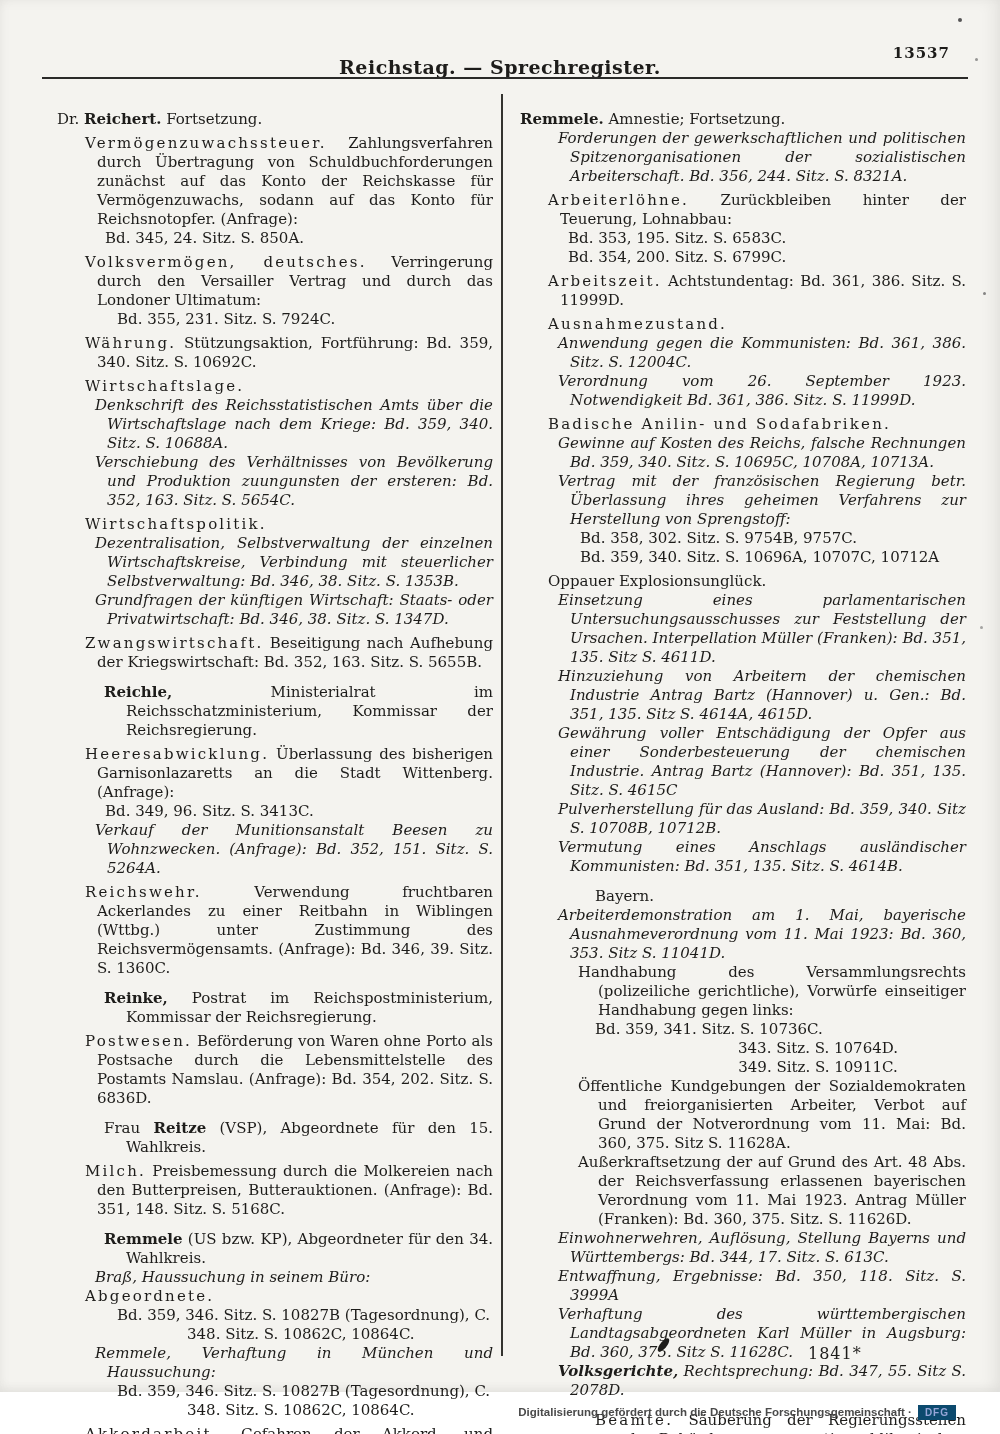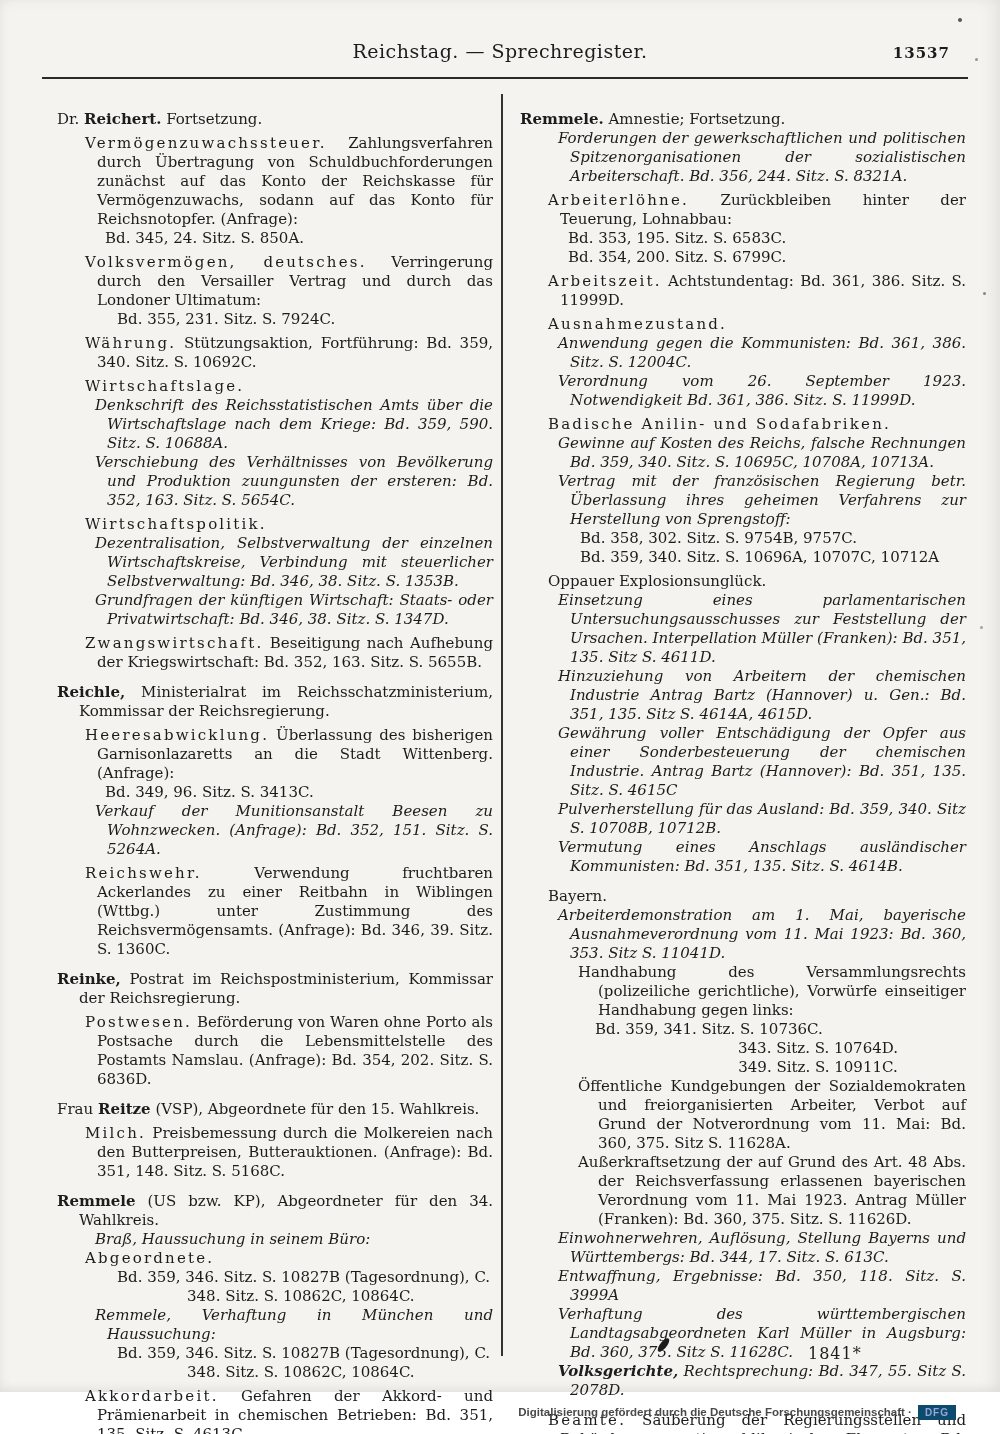--- a/index.html
+++ b/index.html
@@ -12,39 +12,39 @@
   }
   .paper{
     position:absolute;left:0;top:0;width:1000px;height:1392px;
     background:#f4f3ef;
     box-shadow:inset -8px 0 14px rgba(0,0,0,0.05), inset 0 -5px 10px rgba(0,0,0,0.03), inset 5px 0 10px rgba(0,0,0,0.02);
   }
   .footer-band{
     position:absolute;left:0;top:1392px;width:1000px;height:42px;background:#ffffff;
   }
   .page-title{
-    position:absolute;left:0;top:40px;width:1000px;text-align:center;
-    font-size:19px;font-weight:normal;letter-spacing:0.5px;
+    position:absolute;left:0;top:56px;width:1000px;text-align:center;
+    font-size:19px;font-weight:bold;letter-spacing:0.5px;
   }
   .page-number{
     position:absolute;top:44px;right:50px;font-size:15px;font-weight:bold;letter-spacing:1px;
   }
   .head-rule{
     position:absolute;left:42px;top:77px;width:926px;height:2px;background:#2a2a28;
   }
   .col-divider{
     position:absolute;left:501px;top:94px;width:2px;height:1262px;background:#34332f;
   }
   .col{
     position:absolute;top:110px;font-size:15px;line-height:19px;text-align:justify;
   }
   .col-left{left:57px;width:436px;}
   .col-right{left:520px;width:446px;}
   .para{margin:0;}
-  .para.gap1{margin-top:11px;}
+  .para.gap1{margin-top:11px;margin-left:47px;}
   .para.gap2{margin-top:5px;}
   
   .i0{padding-left:22px;text-indent:-22px;}
   .i1{padding-left:40px;text-indent:-12px;}
   .i2{padding-left:50px;text-indent:-12px;font-style:italic;}
   .i3j{padding-left:78px;text-indent:-20px;}
   
   .r48{padding-left:48px;text-align:left;}
   .r60{padding-left:60px;text-align:left;}
   .r75{padding-left:75px;text-align:left;}
@@ -89,21 +89,21 @@
 <div class="col-divider"></div>
 
 <div class="col col-left">
     <div class="para i0"><span>Dr. </span><span class="b">Reichert.</span><span>  Fortsetzung.</span></div>
     <div class="para i1 gap2"><span class="sp">Vermögenzuwachssteuer.</span><span>  Zahlungsverfahren durch Übertragung von Schuldbuchforderungen zunächst auf das Konto der Reichskasse für Vermögenzuwachs, sodann auf das Konto für Reichsnotopfer.  (Anfrage):</span></div>
     <div class="para r48"><span>Bd. 345, 24. Sitz.  S. 850A.</span></div>
     <div class="para i1 gap2"><span class="sp">Volksvermögen, deutsches.</span><span>  Verringerung durch den Versailler Vertrag und durch das Londoner Ultimatum:</span></div>
     <div class="para r60"><span>Bd. 355, 231. Sitz.  S. 7924C.</span></div>
     <div class="para i1 gap2"><span class="sp">Währung.</span><span>  Stützungsaktion, Fortführung:  Bd. 359, 340. Sitz.  S. 10692C.</span></div>
     <div class="para i1 gap2"><span class="sp">Wirtschaftslage.</span></div>
-    <div class="para i2"><span>Denkschrift des Reichsstatistischen Amts über die Wirtschaftslage nach dem Kriege:  Bd. 359, 590. Sitz. S. 10688A.</span></div>
+    <div class="para i2"><span>Denkschrift des Reichsstatistischen Amts über die Wirtschaftslage nach dem Kriege:  Bd. 359, 340. Sitz. S. 10688A.</span></div>
     <div class="para i2"><span>Verschiebung des Verhältnisses von Bevölkerung und Produktion zuungunsten der ersteren:  Bd. 352, 163. Sitz.  S. 5654C.</span></div>
     <div class="para i1 gap2"><span class="sp">Wirtschaftspolitik.</span></div>
     <div class="para i2"><span>Dezentralisation, Selbstverwaltung der einzelnen Wirtschaftskreise, Verbindung mit steuerlicher Selbstverwaltung:  Bd. 346, 38. Sitz.  S. 1353B.</span></div>
     <div class="para i2"><span>Grundfragen der künftigen Wirtschaft: Staats- oder Privatwirtschaft:  Bd. 346, 38. Sitz.  S. 1347D.</span></div>
     <div class="para i1 gap2"><span class="sp">Zwangswirtschaft.</span><span>  Beseitigung nach Aufhebung der Kriegswirtschaft:  Bd. 352, 163. Sitz.  S. 5655B.</span></div>
     <div class="para i0 gap1"><span class="b">Reichle,</span><span>  Ministerialrat im Reichsschatzministerium, Kommissar der Reichsregierung.</span></div>
     <div class="para i1 gap2"><span class="sp">Heeresabwicklung.</span><span>  Überlassung des bisherigen Garnisonlazaretts an die Stadt Wittenberg.  (Anfrage):</span></div>
     <div class="para r48"><span>Bd. 349, 96. Sitz.  S. 3413C.</span></div>
     <div class="para i2"><span>Verkauf der Munitionsanstalt Beesen zu Wohnzwecken. (Anfrage): Bd. 352, 151. Sitz.  S. 5264A.</span></div>
     <div class="para i1 gap2"><span class="sp">Reichswehr.</span><span>  Verwendung fruchtbaren Ackerlandes zu einer Reitbahn in Wiblingen (Wttbg.) unter Zustimmung des Reichsvermögensamts.  (Anfrage): Bd. 346, 39. Sitz. S. 1360C.</span></div>

